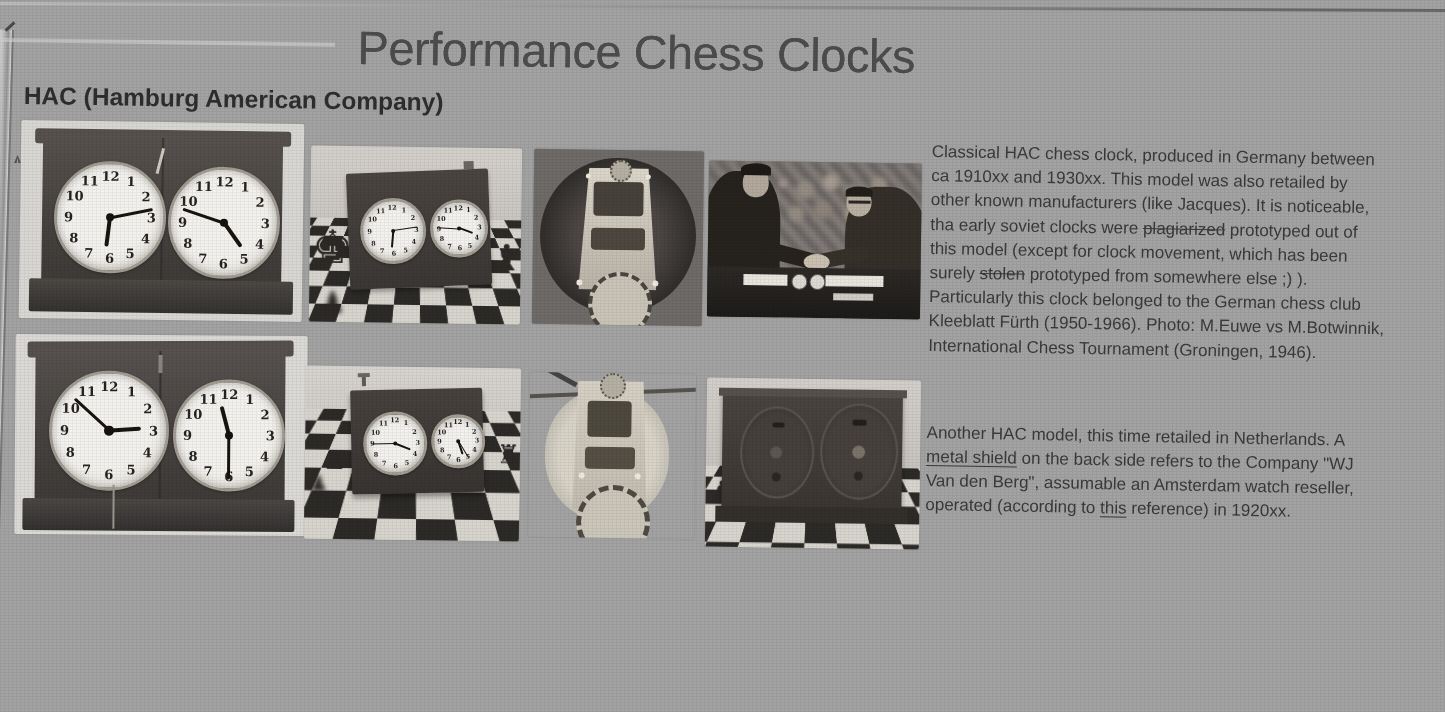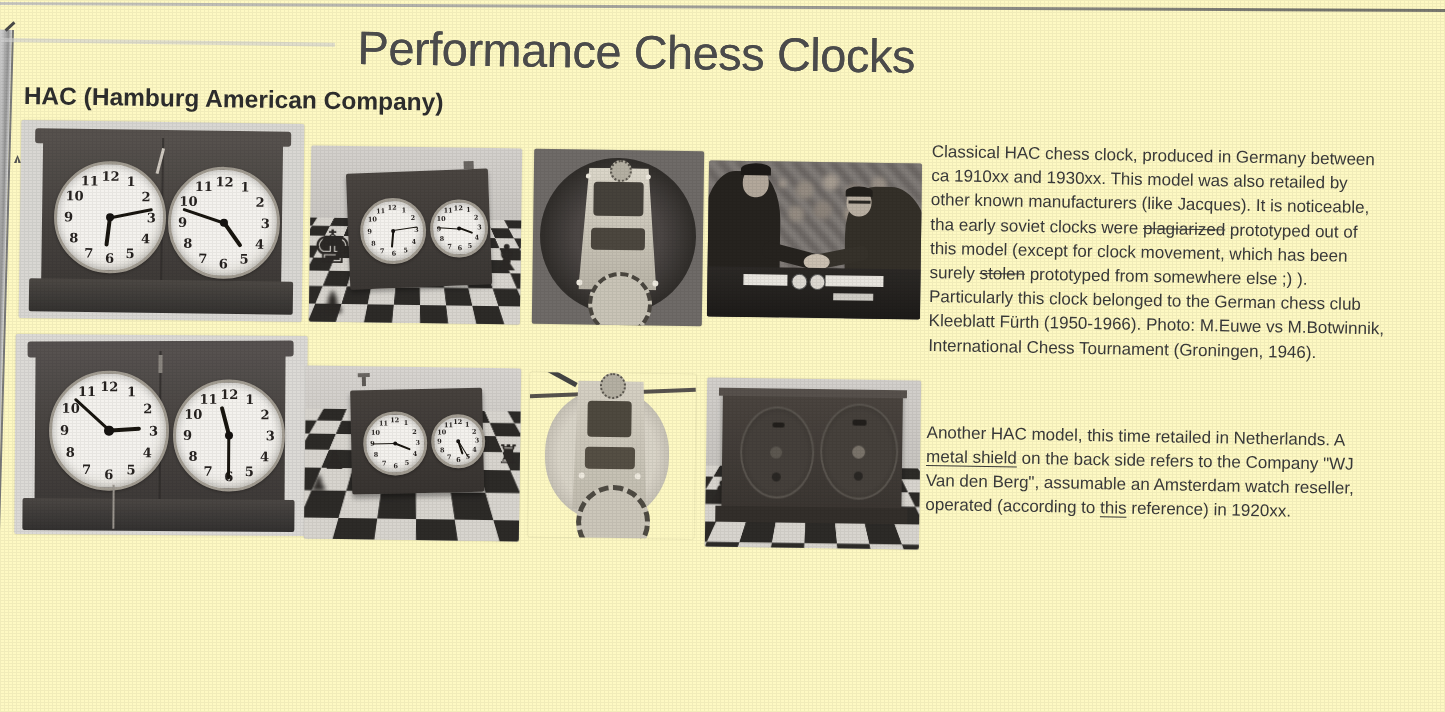--- a/index.html
+++ b/index.html
@@ -1,16 +1,16 @@
 <!DOCTYPE html>
 <html><head>
 <meta charset="utf-8">
 <style>
   html,body{margin:0;padding:0;background:#fff;}
-  #frame{position:relative;width:1445px;height:712px;background:#fef9c3;overflow:hidden;
+  #frame{position:relative;width:1445px;height:712px;background:#a3a3a3;overflow:hidden;
          font-family:"Liberation Sans",sans-serif;}
   
   .edge-top{position:absolute;left:0;top:2px;width:1460px;height:3px;
     background:linear-gradient(90deg,#c2c2c2,#8d8d8d 55%,#5f5f5f 90%);
     transform:rotate(0.28deg);transform-origin:left top;opacity:.85;}
   .edge-left{position:absolute;left:-4px;top:30px;width:16px;height:535px;
     background:linear-gradient(to right,#efefef,#bdbdbd 50%,#949494 78%,#d9d9d9);
     border-right:2px solid #7a7a7a;transform:rotate(1.6deg);transform-origin:top right;}
   .band-top-left{position:absolute;left:0;top:38px;width:335px;height:4px;background:#cfcfcf;
     transform:rotate(0.8deg);transform-origin:left top;opacity:.65;}

